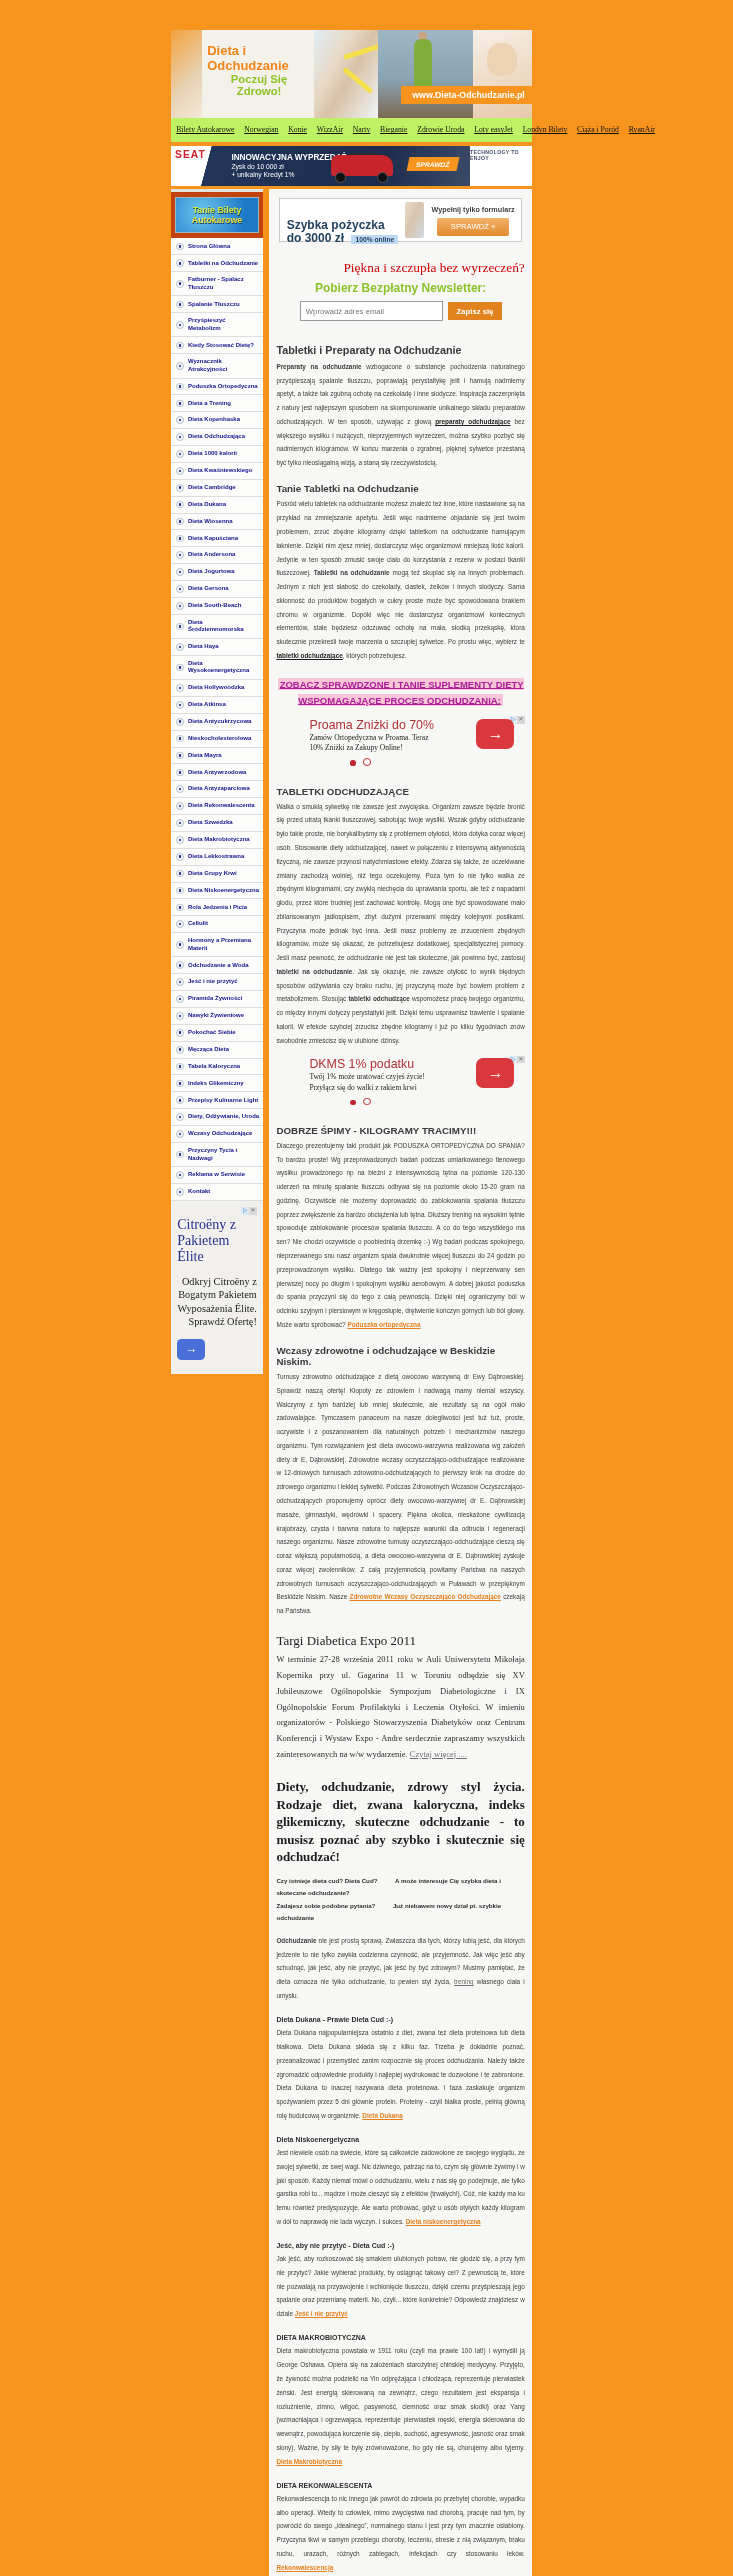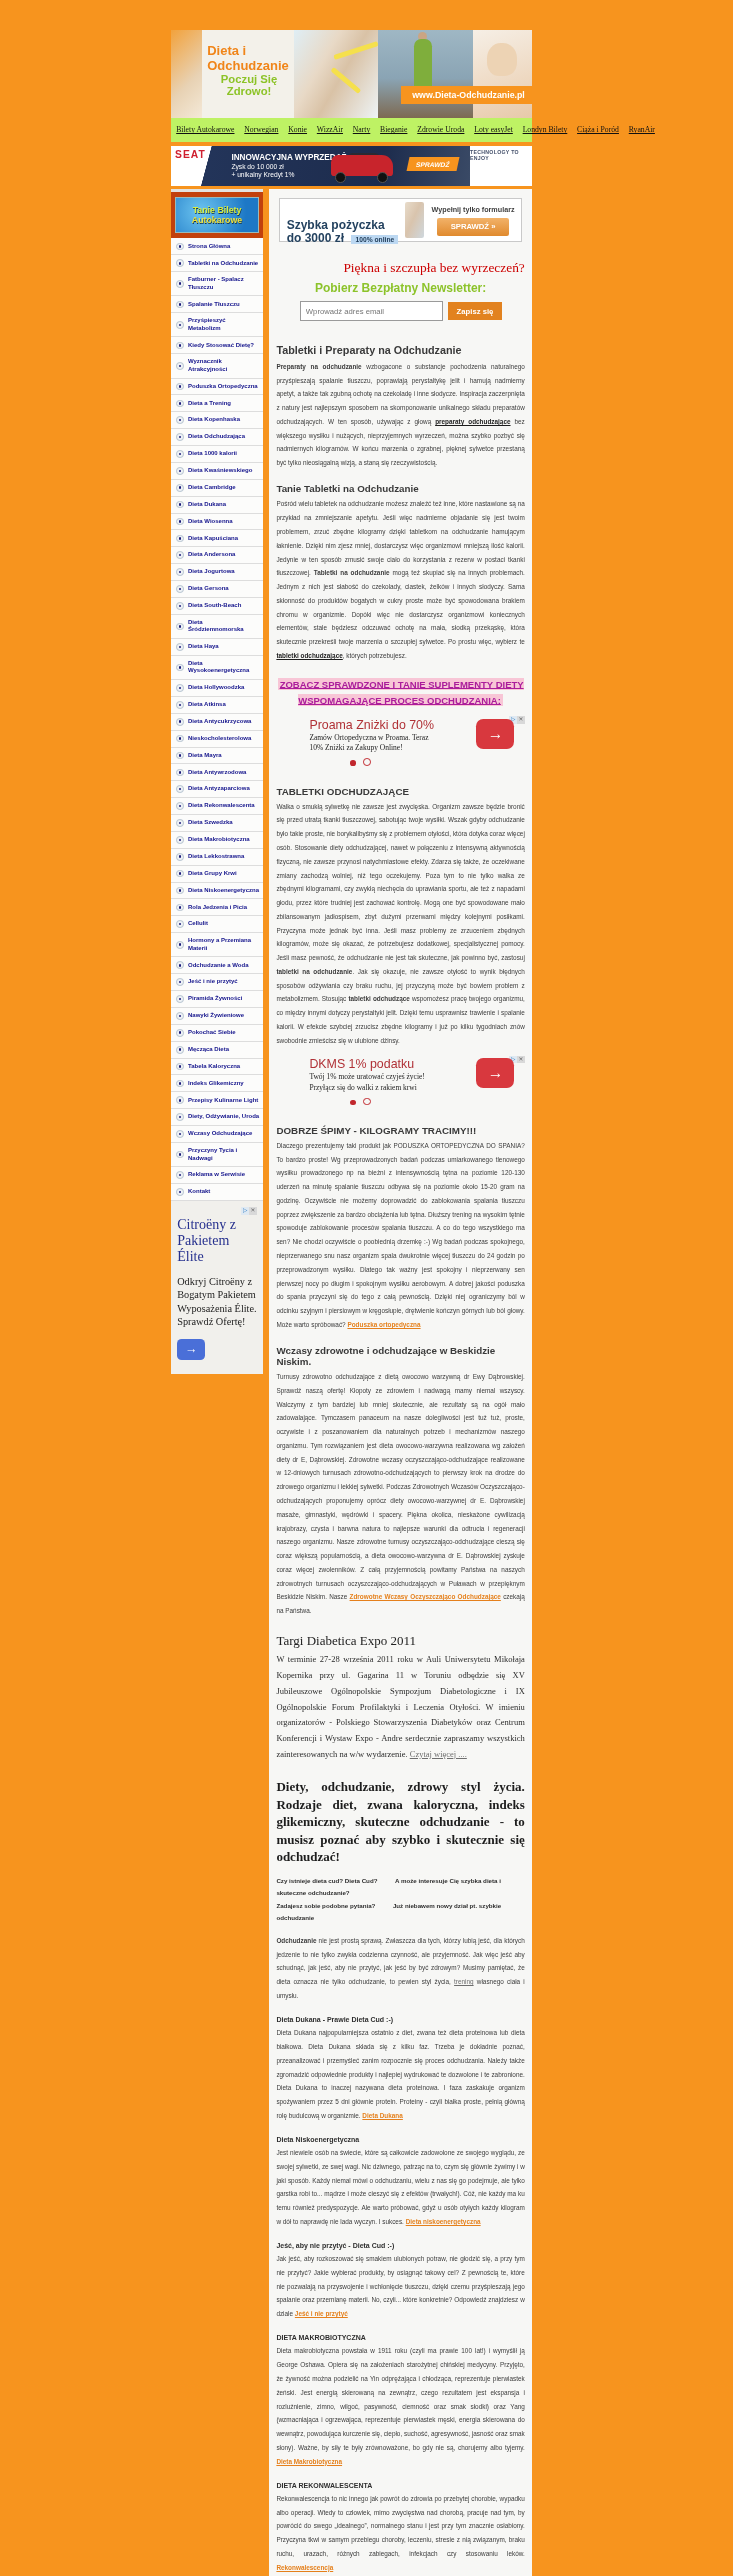--- a/index.html
+++ b/index.html
@@ -1,21 +1,21 @@
 <!DOCTYPE html>
 <html style="font-size:8.2px"><head>
 <meta charset="utf-8">
 <style>
   html,body{margin:0;padding:0;}
   body{width:734px;background:#f7941e;font-family:"Liberation Sans",sans-serif;}
   .page{width:361px;margin-left:171px;padding-top:30px;}
   
   .hdr{height:88px;display:flex;position:relative;background:#e9e6df;overflow:hidden;}
   .hdr .slice1{width:31px;background:linear-gradient(135deg,#f2a23c,#e8d2b4 60%,#f4e9d8);}
-  .hdr .logo{width:92px;background:#f3f1ea;padding:14.4px 3.1px 0 5.2px;box-sizing:border-box;}
+  .hdr .logo{width:112px;background:#f3f1ea;padding:14.4px 3.1px 0 5.2px;box-sizing:border-box;}
   .logo .l1{color:#f08519;font-weight:bold;font-size:13px;line-height:1.1;}
   .logo .l2{color:#8cc327;font-weight:bold;font-size:11.3px;text-align:center;}
   .hdr .ph1{flex:1;background:linear-gradient(120deg,#dfeef5 0%,#e8d9c6 35%,#d9c2a6 55%,#eef4f6 100%);position:relative;}
   .hdr .tape{position:absolute;left:46%;top:20%;width:46px;height:5.2px;background:#f5e04c;transform:rotate(-18deg);border-radius:2.1px;}
   .hdr .tape2{position:absolute;left:40%;top:55%;width:36px;height:4.6px;background:#f5e04c;transform:rotate(40deg);border-radius:2.1px;}
   .hdr .ph2{width:95px;background:linear-gradient(180deg,#9fb7c4 0%,#8aa4b4 55%,#7d6a52 100%);position:relative;}
   .hdr .runner{position:absolute;left:36px;top:9.3px;width:17.5px;height:56px;background:#7fae3c;border-radius:7.2px 7.2px 3.1px 3.1px;}
   .hdr .runnerhead{position:absolute;left:40px;top:2.1px;width:9.3px;height:9.3px;background:#caa584;border-radius:50%;}
   .hdr .ph3{width:59px;background:linear-gradient(160deg,#f6efe6,#eeD9c2 60%,#e7c9a9);position:relative;}
   .hdr .smile{position:absolute;left:14.4px;top:13.4px;width:30px;height:33px;background:#edd3b4;border-radius:46% 46% 40% 40%;}
@@ -49,32 +49,32 @@
   .sbList .blt{flex:0 0 5.7px;width:5.7px;height:5.7px;border:1px solid #b6c3cf;border-radius:50%;position:relative;background:#eef2f6;}
   .sbList .blt::after{content:"";position:absolute;left:1.5px;top:1.5px;width:2.6px;height:2.6px;border-radius:50%;background:#1b1b7a;}
   .sbList .lbl{color:#14148c;font-weight:bold;font-size:6px;line-height:1.25;}
   
   .cit{background:#f1f0ec;padding:5.2px 6.2px 13.4px 6.2px;}
   .adch{text-align:right;margin-bottom:2.1px;}
   .adch span{display:inline-block;width:7.7px;height:7.7px;font-size:5.7px;line-height:7.7px;text-align:center;vertical-align:middle;cursor:pointer;}
   .adch .play{color:#2d7cc4;background:#dfe9f2;}
   .adch .xx{color:#666;background:#d9d9d9;}
   .cit .ct{font-family:Liberation Serif, serif;color:#26308e;font-size:14px;line-height:1.15;margin:1px 0 9.3px 0;}
-  .cit .cb{font-family:"Liberation Serif",serif;color:#1c1c1c;font-size:10.3px;line-height:1.3;}
+  .cit .cb{font-family:"Liberation Serif",serif;color:#1c1c1c;font-size:10.3px;line-height:1.3;text-align:right;}
   .cit .arrowBtn{margin-top:10.3px;width:28px;height:21.6px;background:#4a6fd8;border-radius:4.6px;display:flex;align-items:center;justify-content:center;color:#fff;font-size:12.4px;cursor:pointer;}
   
   .main{flex:1;background:#f7f7f5;margin-left:6.2px;padding:7.2px 7.2px 0 7.2px;box-sizing:border-box;}
   
   .loan{background:#fff;border:0.5px solid #c9c9c9;height:44px;display:flex;align-items:center;padding:0 6.2px;box-sizing:border-box;margin:2.1px 3.1px 13.4px 3.1px;}
   .loan .lt{color:#24425f;font-weight:bold;font-size:12px;line-height:1.1;white-space:nowrap;margin-top:24px;}
   .loan .chip{display:inline-block;background:#bcd8f2;color:#1d3a57;font-size:6.7px;font-weight:bold;padding:1px 4.1px;margin-left:4.1px;vertical-align:middle;}
   .loan .photo{flex:1;height:36px;margin:0 7.2px;background:linear-gradient(115deg,#e8dccb,#d9c4ad 45%,#cfd8de 100%);border-radius:2.1px;}
   .loan .rt{text-align:center;}
   .loan .form{color:#3f3f3f;font-size:7.2px;font-weight:bold;margin-bottom:4.1px;white-space:nowrap;}
-  .loan .btn{background:linear-gradient(#f2b269,#e08a2e);color:#fff;font-weight:bold;font-size:7.7px;padding:4.1px 13.4px;border-radius:2.1px;cursor:pointer;display:inline-block;}
+  .loan .btn{background:linear-gradient(#f2b269,#e08a2e);color:#fff;font-weight:normal;font-size:7.7px;padding:4.1px 13.4px;border-radius:2.1px;cursor:pointer;display:inline-block;}
   
   .newsRed{font-family:"Liberation Serif",serif;color:#cc0000;font-weight:normal;font-size:13.4px;text-align:right;margin:17.5px 0 5.2px 0;}
   .newsGreen{color:#8cc32a;font-weight:bold;font-size:12px;text-align:center;margin-bottom:6.2px;}
   .newsForm{text-align:center;margin-bottom:23px;}
   .newsForm input{width:131px;height:17.5px;border:0.5px solid #9a9a9a;font-size:7.7px;color:#777;padding:0 5.2px;vertical-align:middle;background:#fff;}
   .newsForm .sub{display:inline-block;vertical-align:middle;background:#e2821f;color:#fff;font-weight:bold;font-size:7.7px;padding:4.6px 8.2px;margin-left:3.1px;cursor:pointer;}
   
   .h1{color:#3a3a3a;font-weight:bold;font-size:10.8px;margin:5.2px 0 4.1px 0;}
   .h2{color:#3a3a3a;font-weight:bold;font-size:9.8px;margin:13.4px 0 3.1px 0;}
   .h3{color:#2f2f2f;font-weight:bold;font-size:7px;margin:13.4px 0 2.1px 0;}

